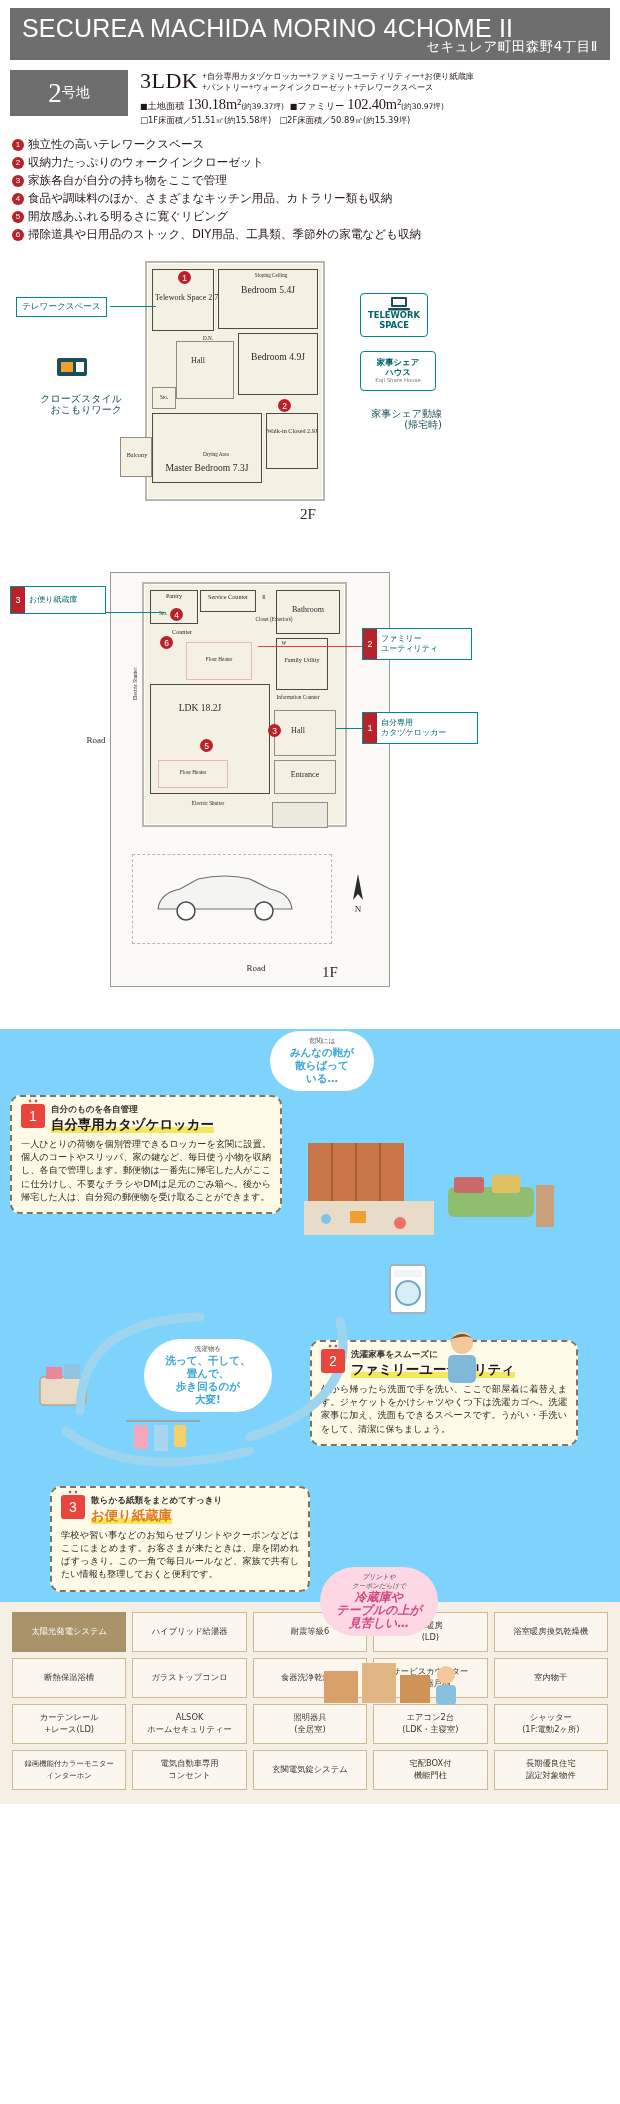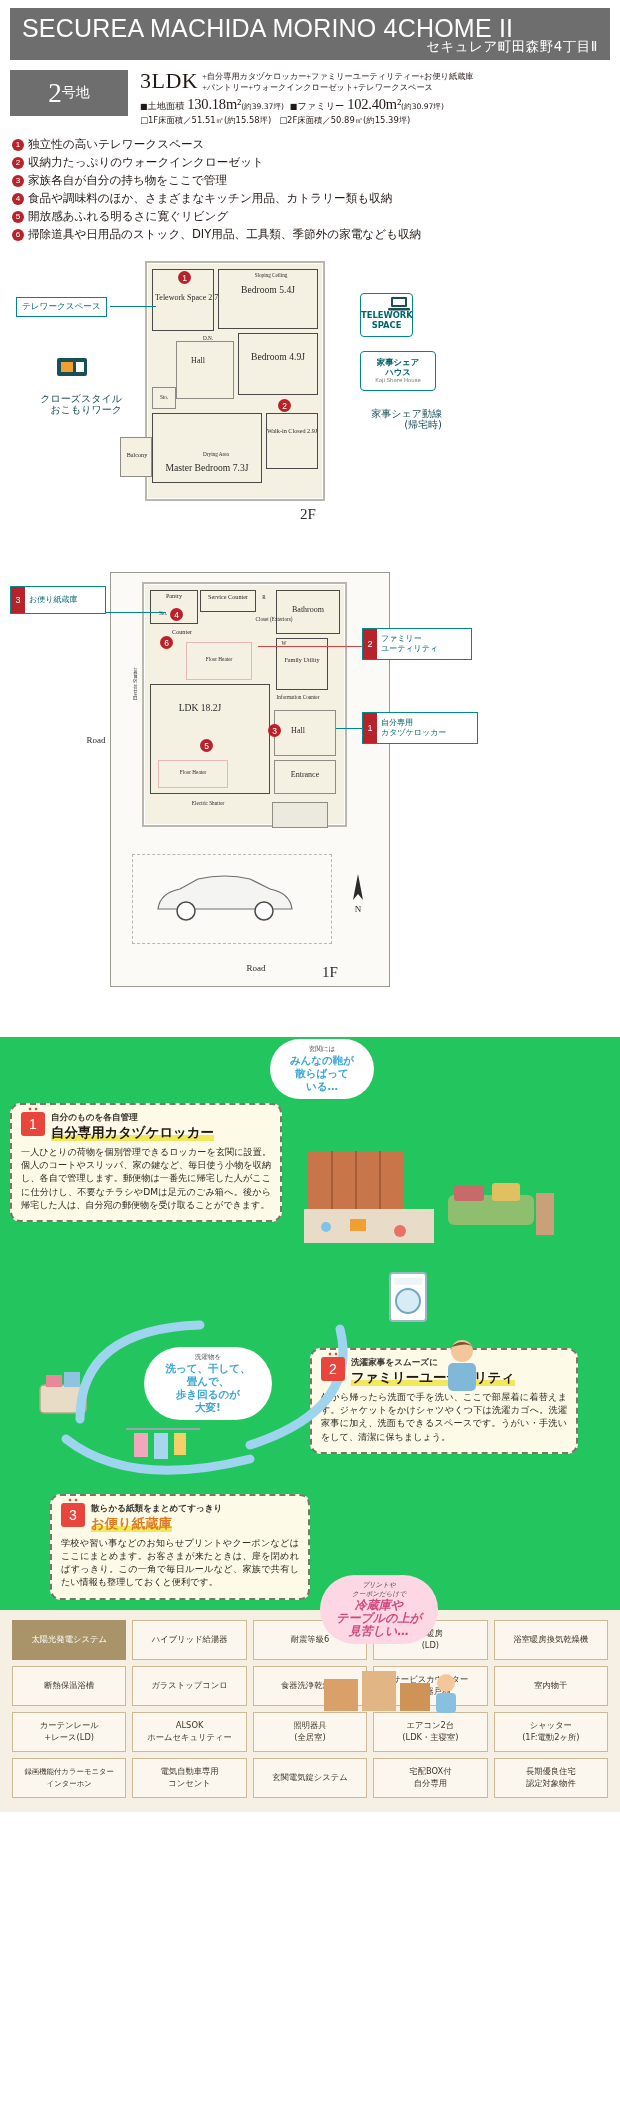--- a/index.html
+++ b/index.html
@@ -64,21 +64,21 @@
   }
   .spec-right { margin-left: 12px; flex: 1; padding-top: 1px; }
   .ldk-line { display: flex; align-items: flex-start; }
   .ldk-big {
     font-size: 22px;
     letter-spacing: 0.5px;
     line-height: 20px;
     font-family: "Liberation Serif", serif;
   }
   .ldk-plus {
-    font-family: Liberation Serif, serif;
+    font-family: Liberation Sans, sans-serif;
     font-size: 8.2px;
     line-height: 10.5px;
     margin-left: 4px;
     padding-top: 1px;
   }
   .area-line {
     font-family: "DejaVu Sans", sans-serif;
     font-size: 9.2px;
     margin-top: 3px;
     white-space: nowrap;
@@ -224,22 +224,22 @@
     position: absolute;
     text-align: right;
     font-family: "DejaVu Sans", sans-serif;
     font-size: 10px;
     color: #1b4f56;
     line-height: 11px;
   }
 
   
   .life {
-    margin-top: 18px;
-    background: #22c55e;
+    margin-top: 10px;
+    background: #7dd3fc;
     padding: 14px 10px 10px 10px;
     position: relative;
   }
   .bubble {
     border: 2px dashed #7d7468;
     border-radius: 10px;
     background: #fdfae8;
     padding: 7px 9px 8px 9px;
   }
   .bub-head { display: flex; align-items: flex-start; }
@@ -429,21 +429,21 @@
   <div class="dot-marker" style="left:278px; top:148px;">2</div>
 
   <div class="room room-lite" style="left:120px; top:186px; width:32px; height:40px;"></div>
   <div class="rlabel sm" style="left:118px; top:200px; width:38px;">Balcony</div>
   <div class="rlabel xs" style="left:196px; top:200px; width:40px;">Drying
 Area</div>
 
   <div class="teal-box" style="left:16px; top:46px;">テレワークスペース</div>
   <div class="leader" style="left:110px; top:55px; width:46px;"></div>
 
-  <div class="brand-card" style="left:360px; top:42px; width:53px; height:44px; padding-top:16px;">
+  <div class="brand-card" style="left:360px; top:42px; width:68px; height:44px; padding-top:16px;">
     <div class="bt" style="white-space:pre-line;">TELEWORK
 SPACE</div>
     <svg width="22" height="16" viewBox="0 0 22 16" style="position:absolute; left:27px; top:2px;">
       <rect x="3" y="1" width="16" height="10" rx="1" fill="#1b4f56"></rect>
       <rect x="5" y="3" width="12" height="6" fill="#fff"></rect>
       <rect x="0" y="12" width="22" height="2.4" rx="1" fill="#1b4f56"></rect>
     </svg>
   </div>
 
   <div class="brand-card" style="left:360px; top:100px; width:76px; height:40px; padding-top:5px;">
@@ -704,17 +704,17 @@
 (LDK・主寝室)</div>
     <div class="eq-cell">シャッター
 (1F:電動2ヶ所)</div>
 
     <div class="eq-cell" style="font-size:7.4px;">録画機能付カラーモニター
 インターホン</div>
     <div class="eq-cell">電気自動車専用
 コンセント</div>
     <div class="eq-cell">玄関電気錠システム</div>
     <div class="eq-cell">宅配BOX付
-自分専用</div>
+機能門柱</div>
     <div class="eq-cell">長期優良住宅
 認定対象物件</div>
   </div>
 </div>
 
 </body></html>

